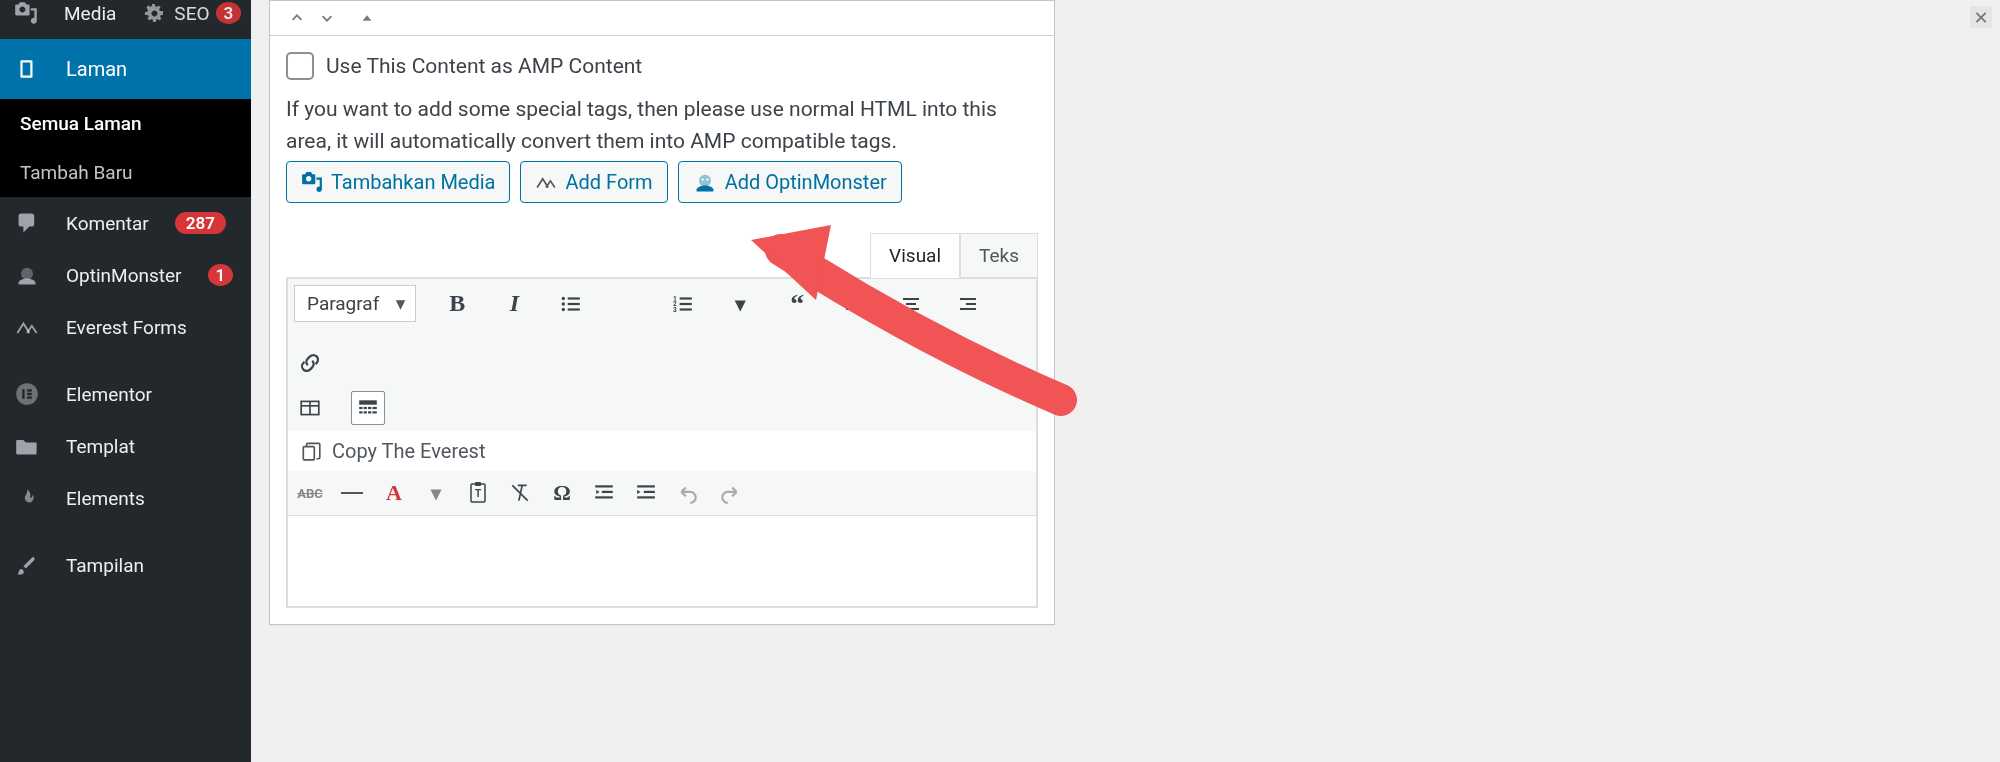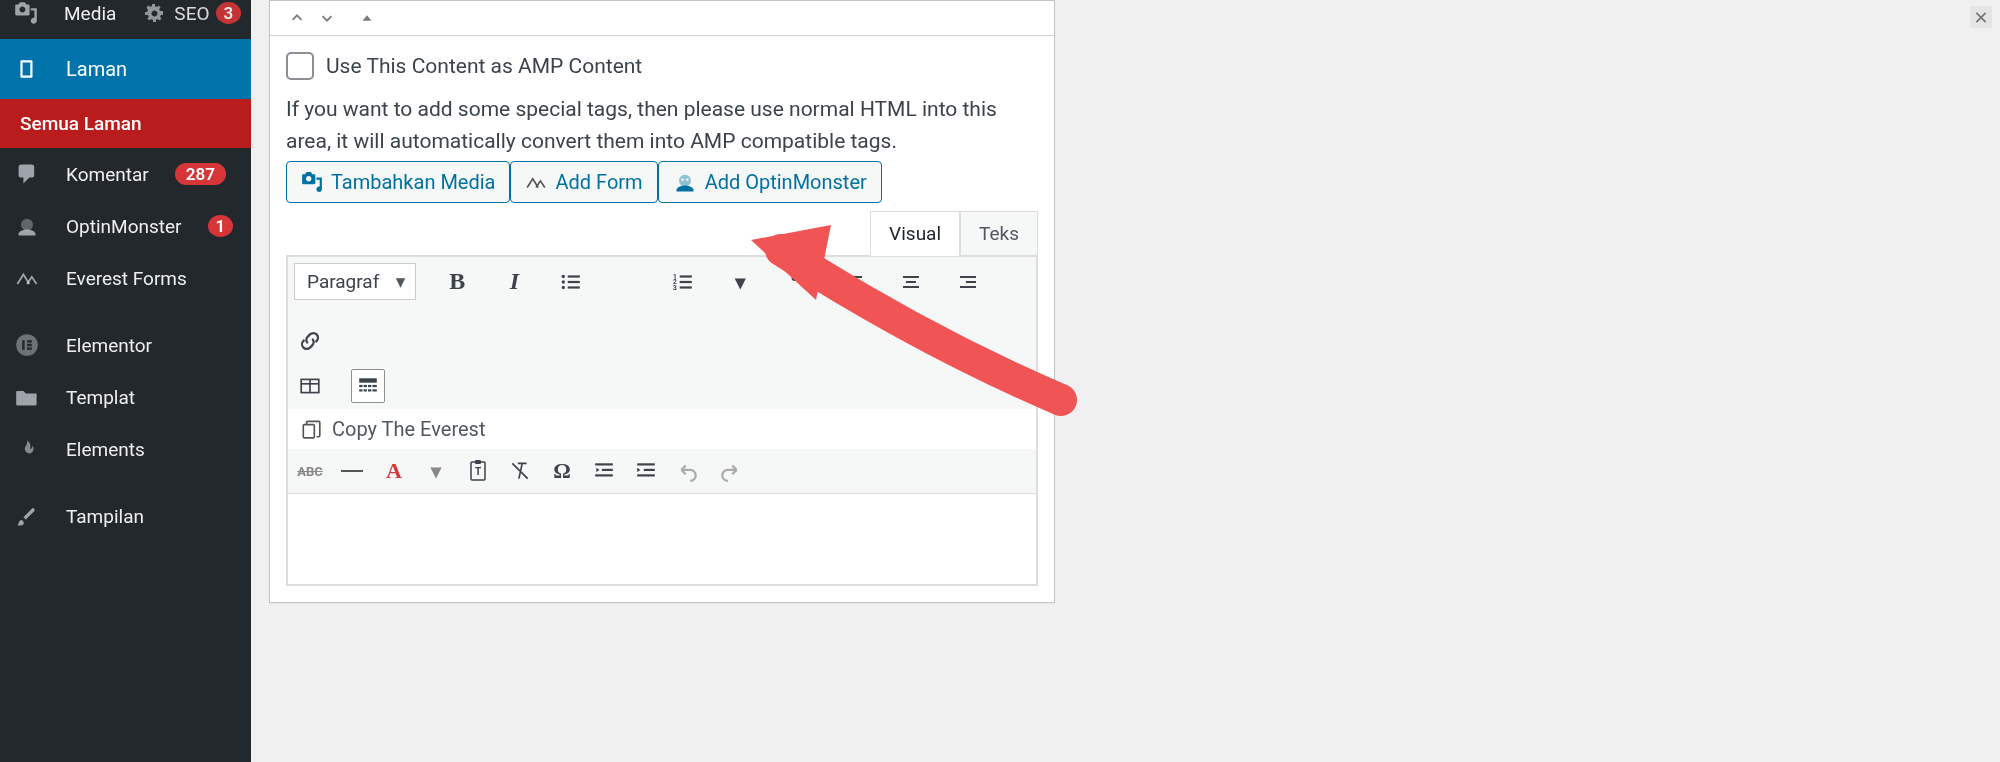--- a/index.html
+++ b/index.html
@@ -4,35 +4,35 @@
 <style>
 html,body{margin:0;padding:0;font-family:-apple-system,BlinkMacSystemFont,"Segoe UI",Roboto,sans-serif;background:#f1f1f1;color:#3c434a;overflow:hidden}
 .app{display:flex;height:762px;width:2000px;position:relative}
 .sidebar{width:251px;background:#23282d;color:#eee;flex:none;font-size:19px}
 .sidebar .item{display:flex;align-items:center;padding:13px 14px;gap:26px;color:#eee;cursor:pointer}
 .sidebar .item.first{padding-top:0}
 .sidebar .item.active{background:#0073aa;color:#fff;position:relative;font-size:20px;padding:17px 14px}
 .sidebar .item.active::after{content:"";position:absolute;right:-12px;top:50%;transform:translateY(-50%);border:12px solid transparent;border-left-color:#0073aa}
 .sidebar .ic{width:26px;height:26px;display:flex;align-items:center;justify-content:center;color:rgba(240,246,252,.6)}
 .sidebar .item.active .ic{color:#fff}
-.sidebar .sub{background:#b91c1c;padding:13px 20px;color:#c3c4c7;font-size:19px;cursor:pointer}
+.sidebar .sub{background:#000000;padding:13px 20px;color:#c3c4c7;font-size:19px;cursor:pointer}
 .sidebar .sub.cur{color:#fff;font-weight:500}
 .badge{background:#d63638;color:#fff;border-radius:12px;padding:1px 11px;font-size:17px;font-weight:600}
 .badge.sm{border-radius:50%;padding:1px 8px}
 .main{flex:1;padding:0 18px;background:#f0f0f1;position:relative}
 .panel{background:#fff;border:1px solid #c3c4c7;box-shadow:0 1px 1px rgba(0,0,0,.04);max-width:784px}
 .phead{display:flex;align-items:center;padding:8px 12px;border-bottom:1px solid #ccd0d4;font-size:22px;font-weight:700;color:#1d2327}
 .phead .ph-title{flex:1}
 .phead .pctl{cursor:pointer;color:#787c82;padding:0 6px;font-size:18px;display:flex;align-items:center}
 .pbody{padding:16px}
 .cb-row{display:flex;align-items:center;gap:12px;margin-bottom:14px}
 .cb{width:24px;height:24px;border:2px solid #8c8f94;border-radius:5px;background:#fff;cursor:pointer}
 .cb-label{font-size:21px;cursor:pointer}
 .desc{font-size:21px;line-height:1.5;margin-bottom:4px}
-.btns{display:flex;margin-bottom:8px}
+.btns{display:flex;gap:10px;margin-bottom:30px}
 .obtn{display:flex;align-items:center;gap:8px;padding:8px 14px;border:1px solid #0071a1;border-radius:4px;background:#f6f7f7;color:#0071a1;font-size:20px;cursor:pointer}
 .editor{border:1px solid #ddd}
 .tabs{display:flex;justify-content:flex-end;border-bottom:none}
 .tab{padding:10px 18px;border:1px solid #ddd;background:#f6f7f7;font-size:19px;cursor:pointer;margin-bottom:-1px;color:#50575e}
 .tab.active{background:#fff;border-bottom-color:#fff;color:#1d2327}
 .tbar{background:#f6f7f7;border:1px solid #ddd;border-bottom:none;padding:6px;display:flex;flex-wrap:wrap;gap:25px;align-items:center}
 .tbar.row2{border-top:none}
 .fmt{border:1px solid #ccc;background:#fff;padding:6px 36px 6px 12px;font-size:19px;position:relative;cursor:pointer}
 .fmt::after{content:"▾";position:absolute;right:10px;top:6px;color:#50575e}
 .tbtn{width:32px;height:32px;display:flex;align-items:center;justify-content:center;color:#3c434a;cursor:pointer;font-size:20px;font-weight:700}
@@ -71,20 +71,21 @@
     <div class="item active">
       <span class="ic">
         <svg width="22" height="22" viewBox="0 0 20 20" fill="currentColor">
             <path d="M5 2h9c.55 0 1 .45 1 1v14c0 .55-.45 1-1 1H5c-.55 0-1-.45-1-1V3c0-.55.45-1 1-1zm1 2v12h7V4H6z"></path>
           </svg>
       </span>
       <span>Laman</span>
     </div>
 
     <div class="sub cur">Semua Laman</div>
+    <div class="sub">Tambah Baru</div>
 
     <div class="item">
       <span class="ic">
         <svg width="24" height="24" viewBox="0 0 20 20" fill="currentColor">
             <path d="M5 2h9c1.1 0 2 .9 2 2v7c0 1.1-.9 2-2 2h-2l-5 5v-5H5c-1.1 0-2-.9-2-2V4c0-1.1.9-2 2-2z"></path>
           </svg>
       </span>
       <span>Komentar</span>
       <span class="badge">287</span>
     </div>

